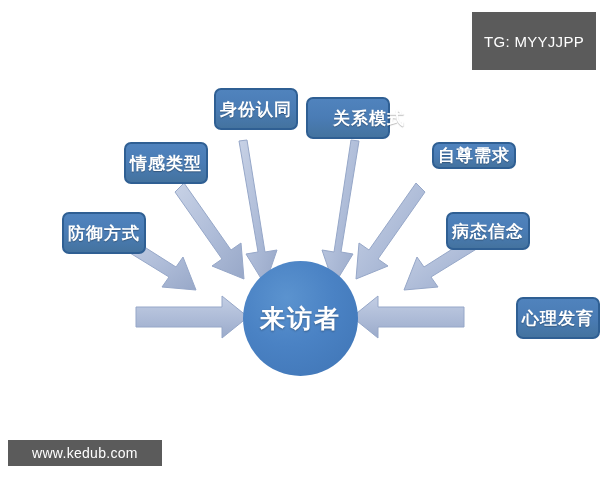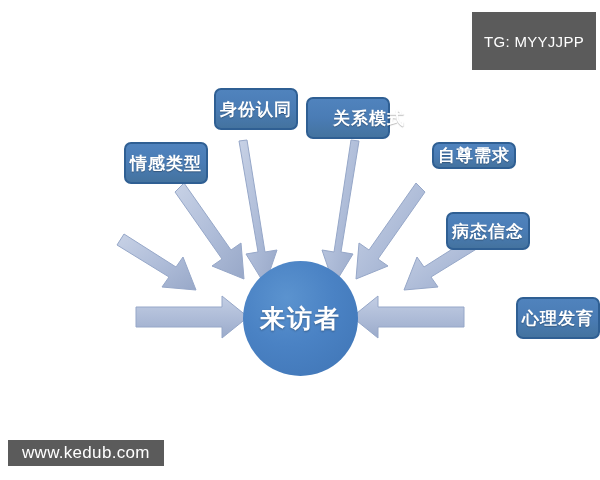--- a/index.html
+++ b/index.html
@@ -39,22 +39,22 @@
   #badge-tg {
     right: 4px;
     top: 12px;
     height: 26px;
     padding: 16px 12px;
   }
   #badge-site {
     left: 8px;
     bottom: 14px;
     height: 26px;
-    padding: 0 14px;
-    font-size: 17px;
+    padding: 0 24px;
+    font-size: 14px;
     margin-top: 48px;
   }
 
   
   #diagram {
     position: absolute;
     left: 0; top: 0;
     width: 600px;
     height: 480px;
   }
@@ -147,20 +147,21 @@
     </g>
 
     <g>
       <polygon points="464,307 378,307 378,296 352,317 378,338 378,327 464,327" fill="url(#arrGrad)" stroke="#96a7c8" stroke-width="1"></polygon>
     </g>
   </svg>
 
   <div id="center-circle">来访者</div>
 
 
+  <div class="node-box" style="left:62px;  top:212px; width:84px;  height:42px;">防御方式</div>
 
   <div class="node-box" style="left:124px; top:142px; width:84px;  height:42px;">情感类型</div>
 
   <div class="node-box" style="left:214px; top:88px;  width:84px;  height:42px;">身份认同</div>
 
   <div class="node-box" style="left:306px; top:97px;  width:84px;  height:42px;padding-left:42px;">关系模式</div>
 
   <div class="node-box" style="left:388px; top:142px; width:84px;  height:27px;margin-left:44px;">自尊需求</div>
 
   <div class="node-box" style="left:446px; top:212px; width:84px;  height:38px;">病态信念</div>

